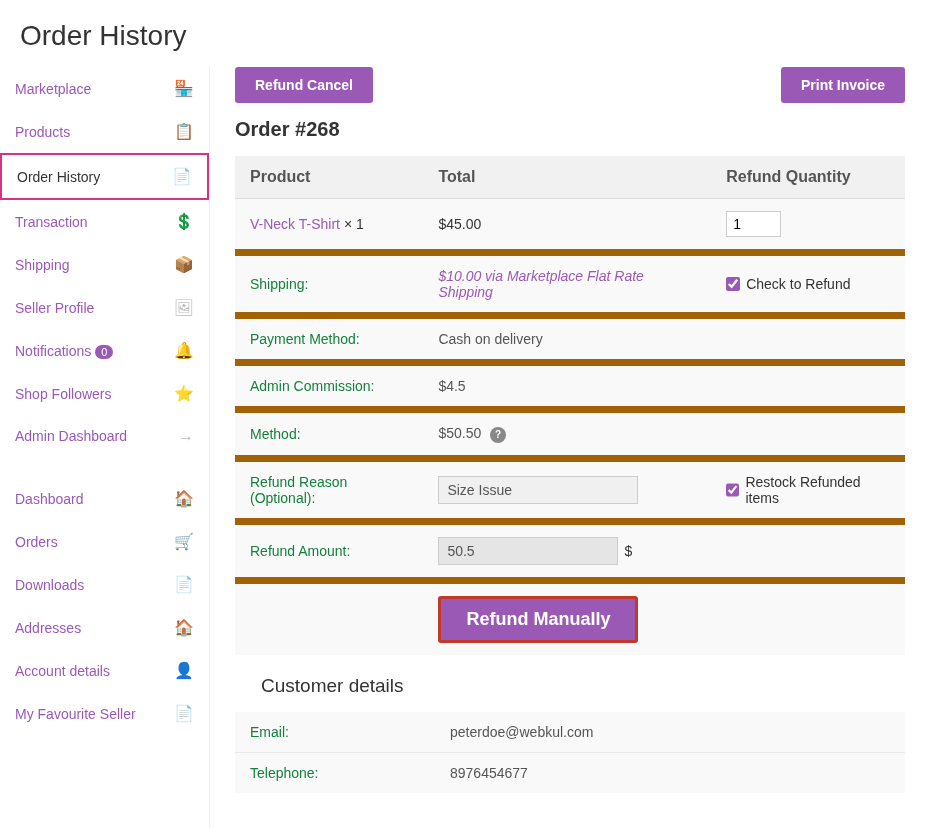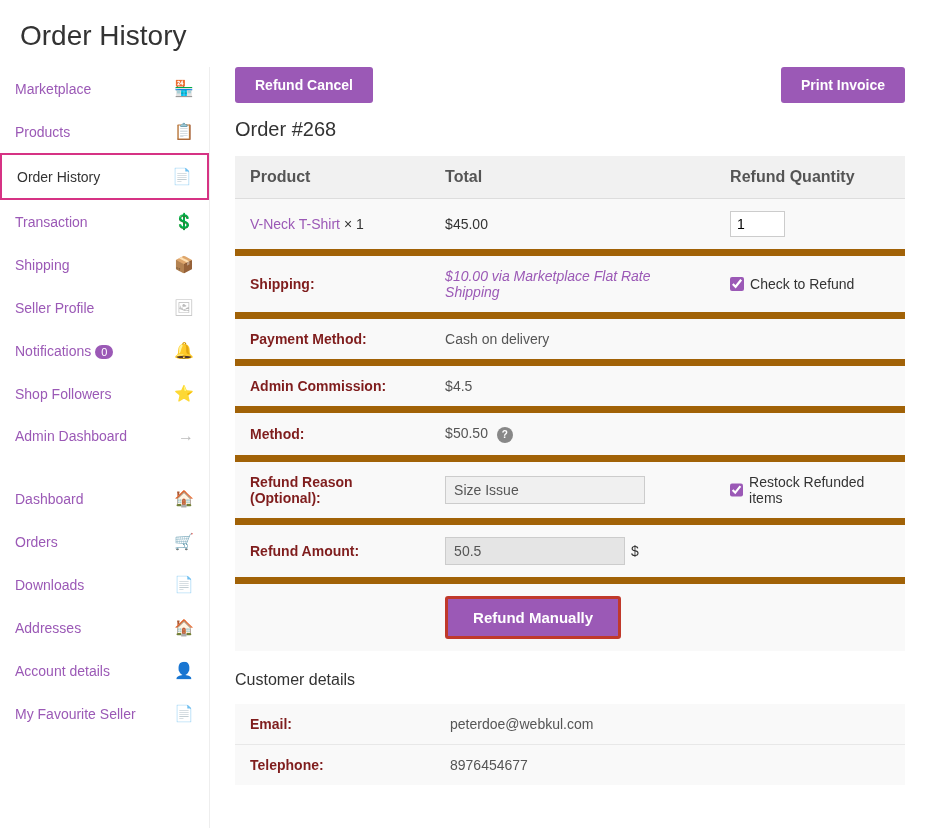--- a/index.html
+++ b/index.html
@@ -54,21 +54,21 @@
       background: #9b59b6;
       color: #fff;
       border: none;
       padding: 10px 20px;
       cursor: pointer;
       font-size: 14px;
       font-weight: 600;
       border-radius: 3px;
     }
 
-    .order-title { font-size: 20px; font-weight: 400; margin-bottom: 15px; color: #333; }
+    .order-title { font-size: 20px; font-weight: 700; margin-bottom: 15px; color: #333; }
 
     
     .order-table { width: 100%; border-collapse: collapse; background: #f9f9f9; margin-bottom: 20px; }
     .order-table th {
       background: #f1f1f1;
       padding: 12px 15px;
       text-align: left;
       font-weight: 600;
       font-size: 16px;
       color: #555;
@@ -83,21 +83,21 @@
 
     .product-link { color: #9b59b6; text-decoration: none; }
 
     .qty-input {
       width: 55px;
       padding: 4px 6px;
       border: 1px solid #ccc;
       font-size: 14px;
     }
 
-    .row-label { font-weight: 700; color: #7f1d1d; }
+    .row-label { font-weight: 400; color: #15803d; }
     .row-value { color: #555; }
     .row-value.italic { font-style: italic; color: #9b59b6; }
 
     .check-label { display: flex; align-items: center; gap: 6px; cursor: pointer; }
     .check-label input { accent-color: #9b59b6; width: 14px; height: 14px; }
 
     .refund-reason-input {
       padding: 5px 8px;
       border: 1px solid #ccc;
       background: #f0f0f0;
@@ -115,42 +115,42 @@
       font-size: 14px;
       color: #555;
     }
 
     .btn-refund-manually {
       background: #9b59b6;
       color: #fff;
       border: 3px solid #c0392b;
       padding: 10px 25px;
       cursor: pointer;
-      font-size: 15px;
+      font-size: 18px;
       font-weight: 600;
       border-radius: 3px;
     }
 
     .total-icon {
       display: inline-flex;
       align-items: center;
       justify-content: center;
       width: 16px;
       height: 16px;
       border-radius: 50%;
       background: #888;
       color: #fff;
       font-size: 10px;
       font-weight: bold;
       margin-left: 5px;
       cursor: pointer;
     }
 
     
-    .customer-title { font-size: 16px; font-weight: 400; margin-bottom: 15px; color: #333; }
+    .customer-title { font-size: 19px; font-weight: 400; margin-bottom: 15px; color: #333; margin-left: 26px; }
     .customer-table { width: 100%; border-collapse: collapse; background: #f9f9f9; }
     .customer-table td {
       padding: 12px 15px;
       border-bottom: 1px solid #e8e8e8;
       vertical-align: middle;
     }
     .customer-table tr:last-child td { border-bottom: none; }
   </style>
 </head>
 <body>

